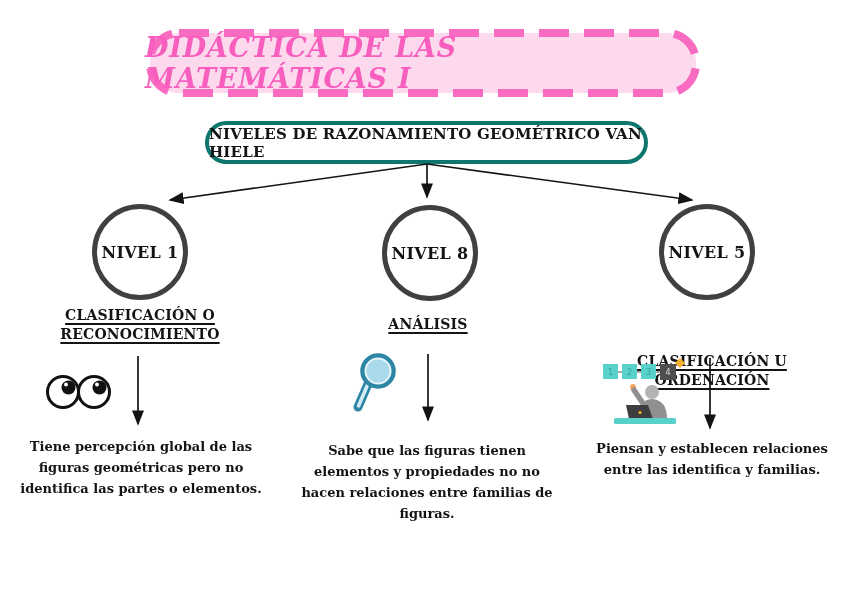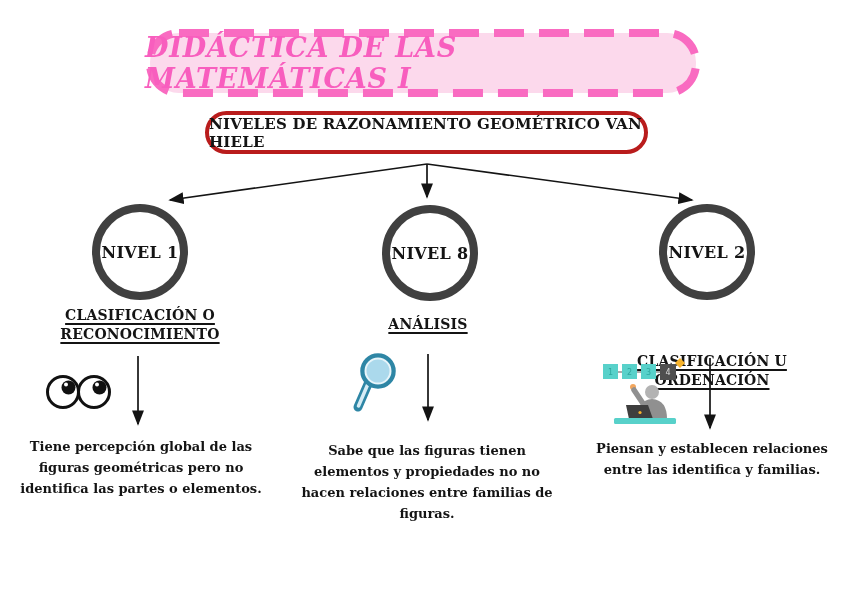--- a/index.html
+++ b/index.html
@@ -14,33 +14,33 @@
   .title-box{left:145px;top:28px;width:556px;height:70px;}
   .title-text{
     left:145px;top:28px;width:556px;height:70px;
     display:flex;align-items:center;justify-content:center;
     font-size:27px;font-weight:bold;font-style:italic;
     color:#F85EBE;letter-spacing:0.8px;
   }
 
   
   .subtitle-box{
-    left:205px;top:111px;width:443px;height:43px;
-    background:#ffffff;border:4px solid #b91c1c;border-radius:22px;
+    left:205px;top:121px;width:443px;height:43px;
+    background:#ffffff;border:4px solid #0f766e;border-radius:22px;
     display:flex;align-items:center;justify-content:center;
     font-size:15px;font-weight:bold;box-sizing:border-box;
     letter-spacing:0.2px;
   }
 
   
   .connector-layer{left:0;top:0;width:848px;height:600px;pointer-events:none;}
 
   
   .level-circle{
-    width:96px;height:96px;border:8px solid #404040;border-radius:50%;
+    width:96px;height:96px;border:5px solid #404040;border-radius:50%;
     background:#ffffff;box-sizing:border-box;
     display:flex;align-items:center;justify-content:center;
     font-size:16px;font-weight:bold;letter-spacing:0.3px;
   }
   .circle-1{left:92px;top:204px;}
   .circle-2{left:382px;top:205px;}
   .circle-3{left:659px;top:204px;}
 
   
   .level-heading{
@@ -86,21 +86,21 @@
     <line x1="427" y1="164" x2="427" y2="197" marker-end="url(#ah)"></line>
     <line x1="427" y1="164" x2="692" y2="200" marker-end="url(#ah)"></line>
     <line x1="138" y1="356" x2="138" y2="424" marker-end="url(#ah)"></line>
     <line x1="428" y1="354" x2="428" y2="420" marker-end="url(#ah)"></line>
     <line x1="710" y1="358" x2="710" y2="428" marker-end="url(#ah)"></line>
   </g>
 </svg>
 
 <div class="abs level-circle circle-1">NIVEL 1</div>
 <div class="abs level-circle circle-2">NIVEL 8</div>
-<div class="abs level-circle circle-3">NIVEL 2</div>
+<div class="abs level-circle circle-3">NIVEL 5</div>
 
 <div class="abs level-heading heading-1">CLASIFICACIÓN O RECONOCIMIENTO</div>
 <div class="abs level-heading heading-2">ANÁLISIS</div>
 <div class="abs level-heading heading-3">CLASIFICACIÓN U ORDENACIÓN</div>
 
 <svg class="abs icon-eyes" width="66" height="42" viewBox="0 0 66 42">
   <circle cx="17" cy="21" r="15.5" fill="#ffffff" stroke="#111111" stroke-width="3"></circle>
   <circle cx="48" cy="21" r="15.5" fill="#ffffff" stroke="#111111" stroke-width="3"></circle>
   <circle cx="22.5" cy="16.5" r="7" fill="#111111"></circle>
   <circle cx="53.5" cy="16.5" r="7" fill="#111111"></circle>

